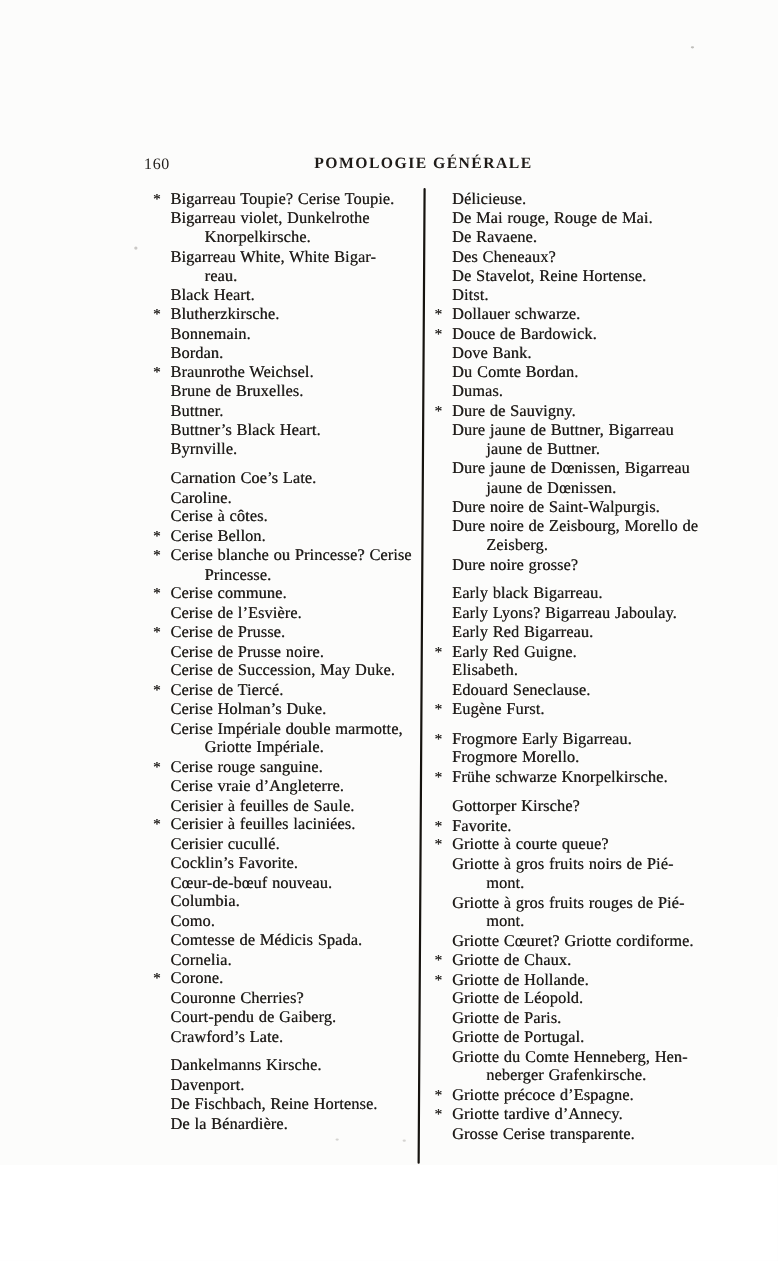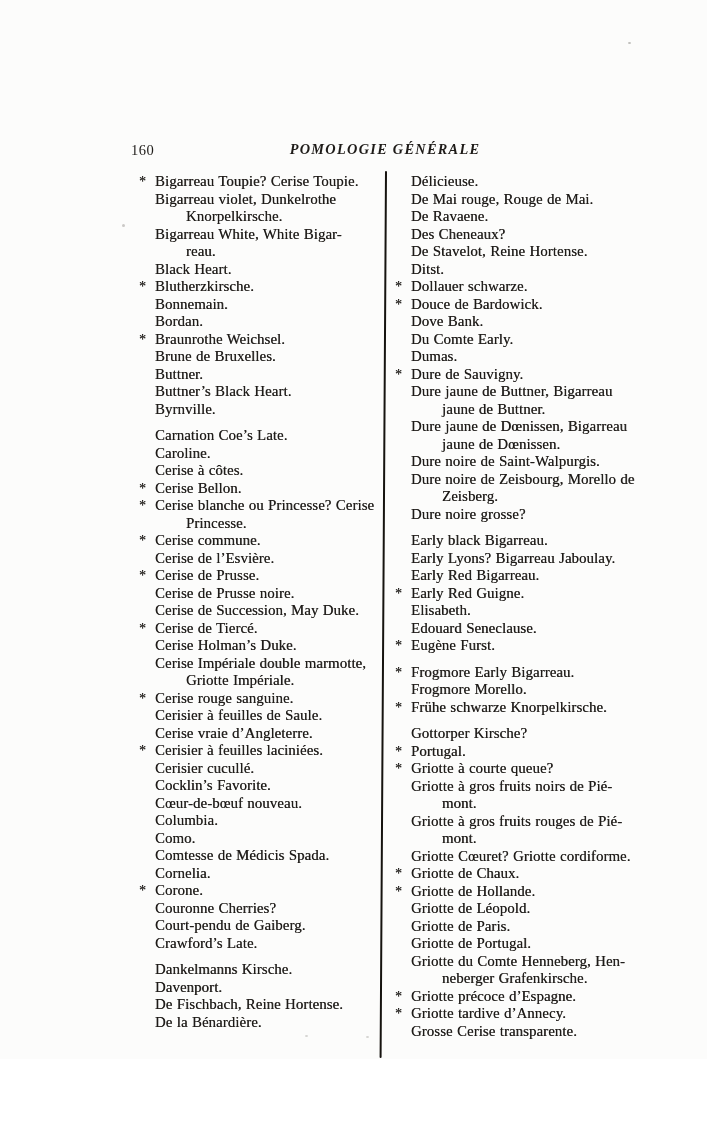--- a/index.html
+++ b/index.html
@@ -11,21 +11,21 @@
     color:#1e1b18;
     overflow:hidden;
   }
   .pagenum{
     position:absolute;left:131px;top:142px;
     font-size:14.5px;letter-spacing:0.5px;
   }
   .runhead{
     position:absolute;left:240px;top:141px;width:290px;
     text-align:center;font-weight:bold;
-    font-size:14.3px;letter-spacing:1.3px;font-style:italic;
+    font-size:14.3px;letter-spacing:1.3px;
   }
   .col{position:absolute;top:173px;}
   .col-left{left:155px;width:232px;}
   .col-right{left:411px;width:278px;}
   .line{
     position:relative;
     height:17.5px;line-height:17.5px;
     font-size:14.8px;white-space:nowrap;
     letter-spacing:0.1px;word-spacing:0.5px;
     text-shadow:0.3px 0 0 rgba(30,27,24,0.75);
@@ -81,22 +81,22 @@
       <div class="line"><span class="star">*</span><span>Cerise commune.</span></div>
       <div class="line"><span>Cerise de l’Esvière.</span></div>
       <div class="line"><span class="star">*</span><span>Cerise de Prusse.</span></div>
       <div class="line"><span>Cerise de Prusse noire.</span></div>
       <div class="line"><span class="it">Cerise de Succession</span><span>, May Duke.</span></div>
       <div class="line"><span class="star">*</span><span>Cerise de Tiercé.</span></div>
       <div class="line"><span>Cerise Holman’s Duke.</span></div>
       <div class="line"><span class="it">Cerise Impériale double marmotte,</span></div>
       <div class="line cont"><span>Griotte Impériale.</span></div>
       <div class="line"><span class="star">*</span><span>Cerise rouge sanguine.</span></div>
+      <div class="line"><span>Cerise vraie d’Angleterre.</span></div>
       <div class="line"><span>Cerisier à feuilles de Saule.</span></div>
-      <div class="line"><span>Cerise vraie d’Angleterre.</span></div>
       <div class="line"><span class="star">*</span><span>Cerisier à feuilles laciniées.</span></div>
       <div class="line"><span>Cerisier cucullé.</span></div>
       <div class="line"><span>Cocklin’s Favorite.</span></div>
       <div class="line"><span>Cœur-de-bœuf nouveau.</span></div>
       <div class="line"><span>Columbia.</span></div>
       <div class="line"><span>Como.</span></div>
       <div class="line"><span>Comtesse de Médicis Spada.</span></div>
       <div class="line"><span>Cornelia.</span></div>
       <div class="line"><span class="star">*</span><span>Corone.</span></div>
       <div class="line"><span class="it">Couronne Cherries?</span></div>
@@ -112,21 +112,21 @@
   <div class="col col-right">
       <div class="line"><span>Délicieuse.</span></div>
       <div class="line"><span class="it">De Mai rouge</span><span>, Rouge de Mai.</span></div>
       <div class="line"><span>De Ravaene.</span></div>
       <div class="line"><span>Des Cheneaux?</span></div>
       <div class="line"><span class="it">De Stavelot</span><span>, Reine Hortense.</span></div>
       <div class="line"><span>Ditst.</span></div>
       <div class="line"><span class="star">*</span><span>Dollauer schwarze.</span></div>
       <div class="line"><span class="star">*</span><span>Douce de Bardowick.</span></div>
       <div class="line"><span>Dove Bank.</span></div>
-      <div class="line"><span>Du Comte Early.</span></div>
+      <div class="line"><span>Du Comte Bordan.</span></div>
       <div class="line"><span>Dumas.</span></div>
       <div class="line"><span class="star">*</span><span>Dure de Sauvigny.</span></div>
       <div class="line"><span class="it">Dure jaune de Buttner</span><span>, Bigarreau</span></div>
       <div class="line cont"><span>jaune de Buttner.</span></div>
       <div class="line"><span class="it">Dure jaune de Dœnissen</span><span>, Bigarreau</span></div>
       <div class="line cont"><span>jaune de Dœnissen.</span></div>
       <div class="line"><span>Dure noire de Saint-Walpurgis.</span></div>
       <div class="line"><span class="it">Dure noire de Zeisbourg</span><span>, Morello de</span></div>
       <div class="line cont"><span>Zeisberg.</span></div>
       <div class="line"><span>Dure noire grosse?</span></div>
@@ -137,21 +137,21 @@
       <div class="line"><span class="star">*</span><span>Early Red Guigne.</span></div>
       <div class="line"><span>Elisabeth.</span></div>
       <div class="line"><span>Edouard Seneclause.</span></div>
       <div class="line"><span class="star">*</span><span>Eugène Furst.</span></div>
       <div class="gap"></div>
       <div class="line"><span class="star">*</span><span>Frogmore Early Bigarreau.</span></div>
       <div class="line"><span>Frogmore Morello.</span></div>
       <div class="line"><span class="star">*</span><span>Frühe schwarze Knorpelkirsche.</span></div>
       <div class="gap"></div>
       <div class="line"><span>Gottorper Kirsche?</span></div>
-      <div class="line"><span class="star">*</span><span>Portugal.</span></div>
+      <div class="line"><span class="star">*</span><span>Favorite.</span></div>
       <div class="line"><span class="star">*</span><span>Griotte à courte queue?</span></div>
       <div class="line"><span>Griotte à gros fruits noirs de Pié-</span></div>
       <div class="line cont"><span>mont.</span></div>
       <div class="line"><span>Griotte à gros fruits rouges de Pié-</span></div>
       <div class="line cont"><span>mont.</span></div>
       <div class="line"><span class="it">Griotte Cœuret?</span><span> Griotte cordiforme.</span></div>
       <div class="line"><span class="star">*</span><span>Griotte de Chaux.</span></div>
       <div class="line"><span class="star">*</span><span>Griotte de Hollande.</span></div>
       <div class="line"><span>Griotte de Léopold.</span></div>
       <div class="line"><span>Griotte de Paris.</span></div>

